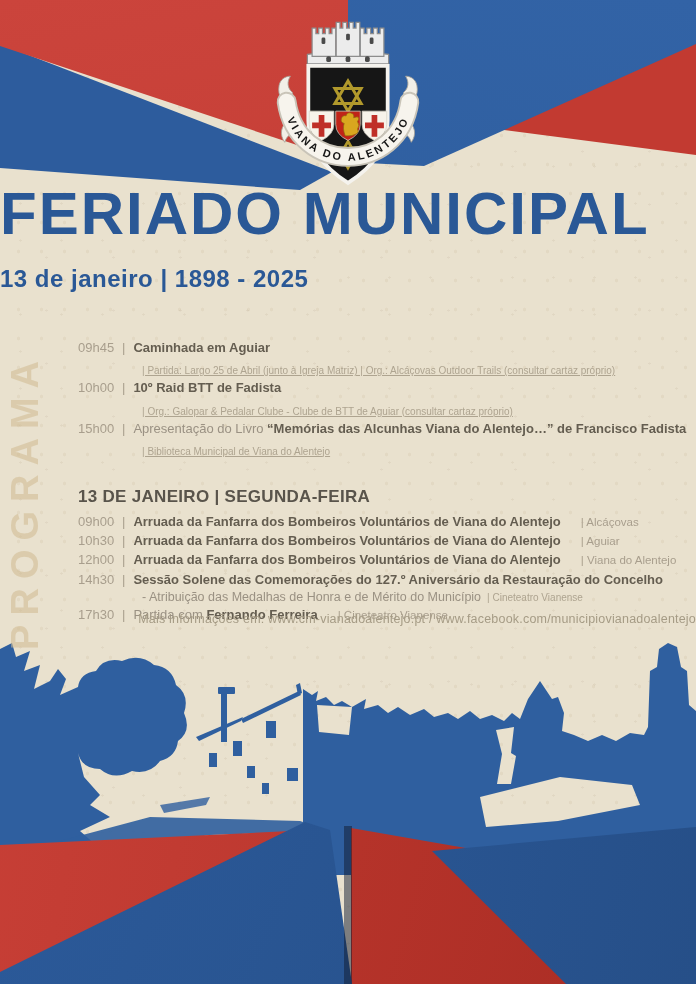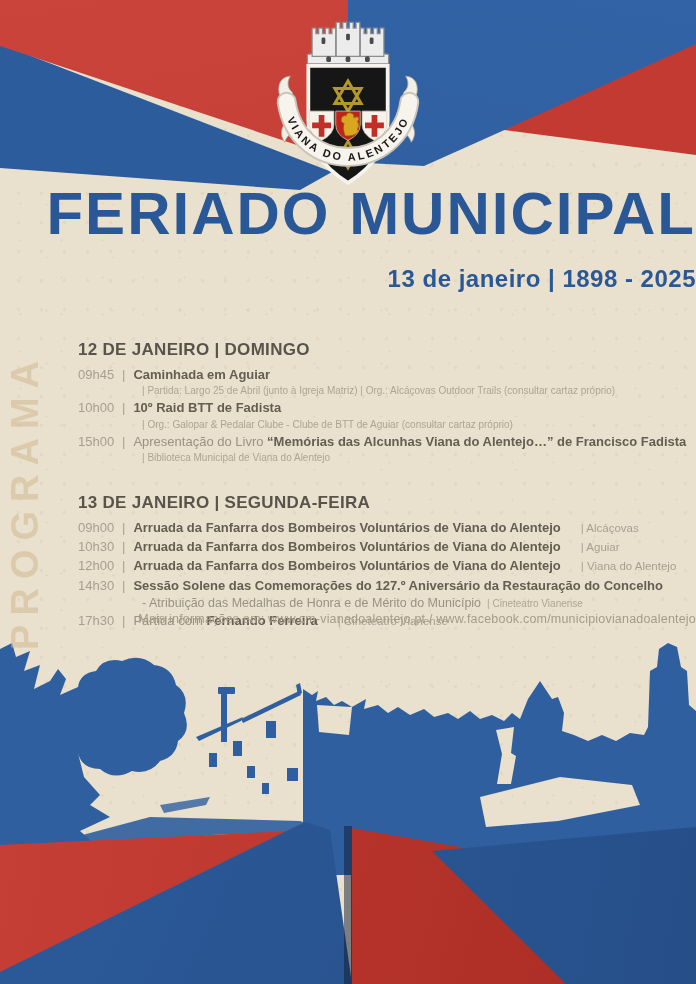--- a/index.html
+++ b/index.html
@@ -16,38 +16,38 @@
   }
   .shape{position:absolute;inset:0;pointer-events:none;}
   
   .top-blue-wedge{clip-path:polygon(0 44px,332px 172px,300px 190px,0 168px);background:#2d5c9d;z-index:1;}
   .top-red-left{clip-path:polygon(0 0,348px 0,348px 162px,0 46px);background:linear-gradient(170deg,#cb443c 0%,#bd362c 70%);z-index:2;filter:drop-shadow(0 4px 5px rgba(95,80,60,.45));}
   .top-red-wedge{clip-path:polygon(696px 40px,696px 155px,488px 128px);background:#c23a31;z-index:1;}
   .top-blue-right{clip-path:polygon(348px 0,696px 0,696px 44px,424px 166px,348px 162px);background:linear-gradient(190deg,#3263a6,#28548f);z-index:2;filter:drop-shadow(0 4px 5px rgba(95,80,60,.45));}
 
   .crest{position:absolute;left:263px;top:16px;width:170px;height:195px;z-index:3;}
 
-  .header{position:absolute;left:0;right:0;top:183px;text-align:right;z-index:4;}
+  .header{position:absolute;left:0;right:0;top:183px;text-align:left;z-index:4;}
   .title{font-size:60px;font-weight:700;letter-spacing:2px;color:#2a5896;margin:0;line-height:1.04;}
   .subtitle{font-size:19px;color:#5e86ba;margin-top:7px;}
   .dateline{font-size:24px;font-weight:700;color:#2a5896;margin-top:20px;letter-spacing:.5px;}
 
   .side-label{position:absolute;left:4px;top:352px;z-index:4;writing-mode:vertical-rl;transform:rotate(180deg);font-size:38px;font-weight:700;letter-spacing:9px;color:rgba(208,186,144,.55);}
 
   .program{position:absolute;left:78px;top:340px;width:606px;z-index:4;}
   .section{margin-bottom:29px;}
   .section-header{font-size:17px;font-weight:700;color:#59544b;margin:0 0 7px 0;letter-spacing:.3px;}
   .item{margin-bottom:3px;}
   .row{display:flex;align-items:center;font-size:13px;line-height:1.25;white-space:nowrap;}
   .time{flex:none;width:42px;color:#a89e8d;}
   .sep{flex:none;padding:0 8px 0 2px;color:#a89e8d;}
   .prefix{color:#9a9183;}
   .ititle{font-weight:700;color:#645d50;}
   .loc{color:#a89e8d;font-size:11.5px;padding-left:20px;}
-  .detail{margin-left:64px;font-size:10px;color:#aea490;line-height:1.3;margin-top:1px;white-space:nowrap;}
+  .detail{margin-left:64px;font-size:10px;color:#aea490;line-height:1.3;margin-top:8px;white-space:nowrap;text-decoration:underline;}
   .subline{margin-left:64px;font-size:12.5px;color:#9a9183;margin-top:2px;white-space:nowrap;}
   .subloc{font-size:10px;color:#aea490;padding-left:6px;}
 
   .footer{position:absolute;left:0;right:0;top:612px;text-align:right;font-size:12.5px;color:#a59b85;z-index:4;letter-spacing:.2px;}
 
   .town{position:absolute;left:0;top:635px;width:696px;height:260px;z-index:1;}
 
   
   .b-red-left{clip-path:polygon(0 845px,311px 830px,0 980px);background:linear-gradient(100deg,#ca4138,#b23128);z-index:5;}
   .b-blue-left{clip-path:polygon(0 972px,305px 822px,330px 830px,352px 984px,0 984px);background:linear-gradient(115deg,#2e5fa2,#264f88);z-index:6;filter:drop-shadow(0 -3px 4px rgba(40,40,60,.4));}
@@ -126,21 +126,20 @@
   <div class="header">
     <h1 class="title">FERIADO MUNICIPAL</h1>
     <div class="dateline">13 de janeiro  |  1898 - 2025</div>
   </div>
 
   <div class="side-label">PROGRAMA</div>
 
   <div class="program">
     <div>
   <div class="section">
-    <h3 class="section-header">12 DE JANEIRO  |  DOMINGO</h3>
     <div>
   <div class="item">
     <div class="row">
       <span class="time">09h45</span>
       <span class="sep">|</span>
       <span class="txt">
         <span class="ititle">Caminhada em Aguiar</span>
       </span>
     </div>
     <div class="detail">| Partida: Largo 25 de Abril (junto à Igreja Matriz) | Org.: Alcáçovas Outdoor Trails (consultar cartaz próprio)</div>

